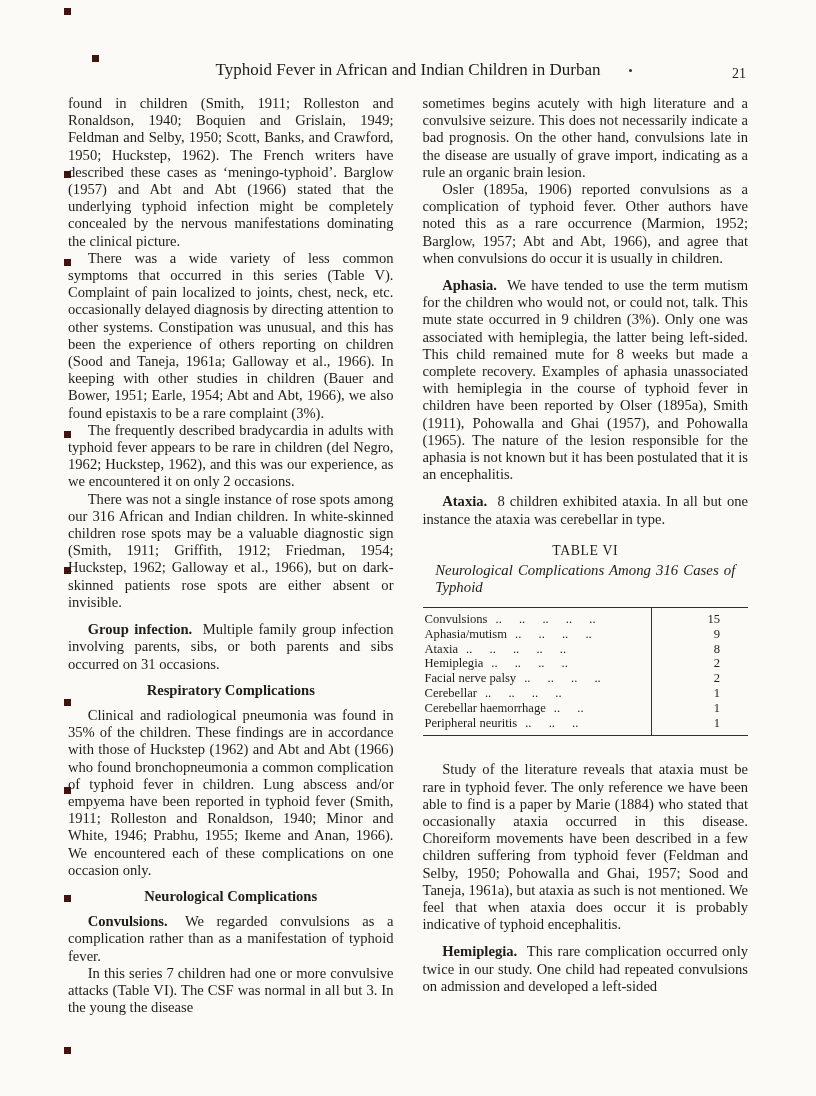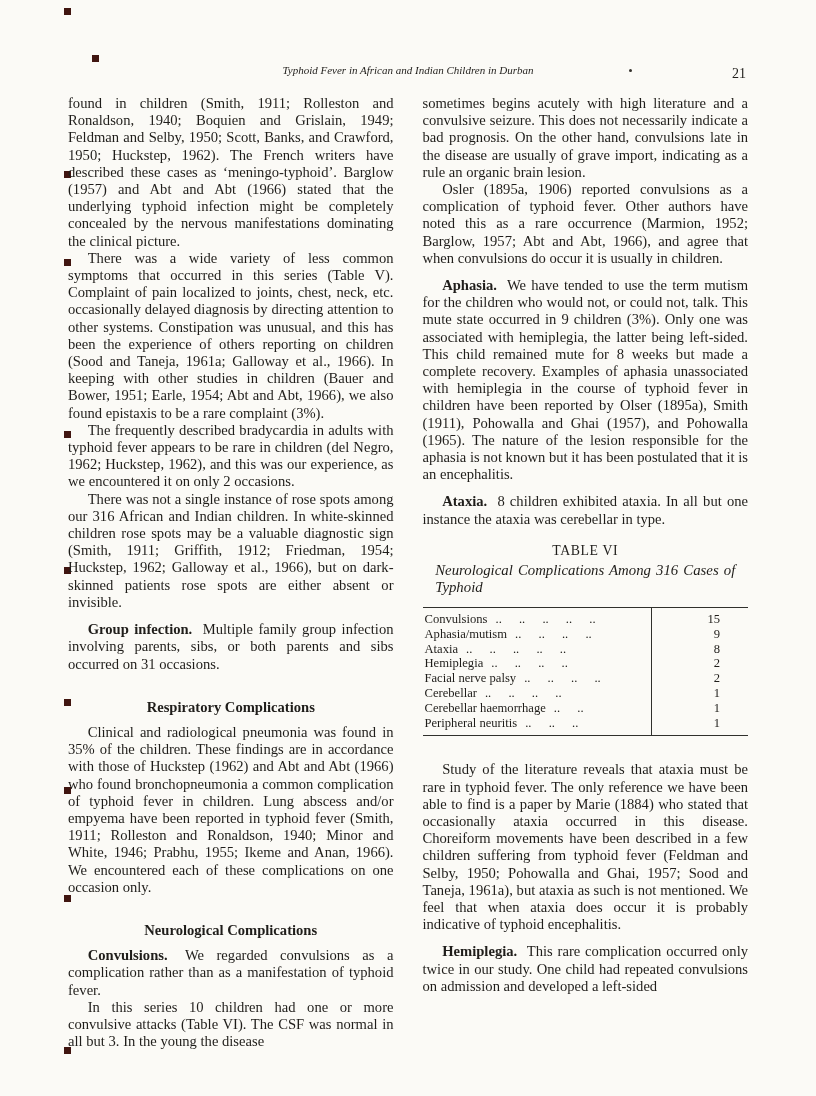--- a/index.html
+++ b/index.html
@@ -7,35 +7,35 @@
   body {
     position:relative;
     overflow:hidden;
     background:var(--paper, #fbfaf6);
     color:var(--ink, #1f1d1a);
     font-family:"Liberation Serif", serif;
   }
   .page { position:absolute; inset:0; padding:60px 68px 0 68px; }
 
   .header { position:relative; text-align:center; margin-bottom:13px; height:22px; }
-  .header .title { font-style:italic; font-size:11px; }
+  .header .title { font-size:17px; }
   .header .pageno { position:absolute; right:2px; top:6px; font-size:14px; }
   .speck { position:absolute; left:561px; top:9px; width:3px; height:3px; background:#33302b; border-radius:50%; }
 
   .cols { display:flex; gap:29px; }
   .col { width:333px; font-size:14.6px; line-height:17.2px; text-align:justify; }
 
   p { text-indent:1.35em; }
   p.noindent { text-indent:0; }
   p.space-above { margin-top:10px; }
   .lead { font-weight:bold; margin-right:5px; }
 
   h3 {
     font-size:14.6px; font-weight:bold; text-align:center;
-    margin:26px 0 8px 0; text-indent:0;
+    margin:9px 0 8px 0; text-indent:0;
   }
 
   .tbl-caption { text-align:center; font-size:13.8px; letter-spacing:0.6px; margin-top:14px; text-indent:0; }
   .tbl-title {
     font-style:italic; font-size:14.8px; line-height:17px;
     width:300px; margin:3px auto 11px auto; text-indent:0;
   }
   .tv-table {
     position:relative;
     border-top:1px solid #30302c;
@@ -85,21 +85,21 @@
         <b class="lead">Group infection.</b>
         <span>Multiple family group infection involving parents, sibs, or both parents and sibs occurred on 31 occasions.</span>
       </p>
       <h3>Respiratory Complications</h3>
       <p>Clinical and radiological pneumonia was found in 35% of the children. These findings are in accordance with those of Huckstep (1962) and Abt and Abt (1966) who found bronchopneumonia a common complication of typhoid fever in children. Lung abscess and/or empyema have been reported in typhoid fever (Smith, 1911; Rolleston and Ronaldson, 1940; Minor and White, 1946; Prabhu, 1955; Ikeme and Anan, 1966). We encountered each of these complications on one occasion only.</p>
       <h3>Neurological Complications</h3>
       <p>
         <b class="lead">Convulsions.</b>
         <span>We regarded convulsions as a complication rather than as a manifestation of typhoid fever.</span>
       </p>
-      <p>In this series 10 children had one or more convulsive attacks (Table VI). The CSF was normal in all but 3. In the young the disease</p>
+      <p>In this series 7 children had one or more convulsive attacks (Table VI). The CSF was normal in all but 3. In the young the disease</p>
     </div>
 
     <div class="col">
       <p class="noindent">sometimes begins acutely with high literature and a convulsive seizure. This does not necessarily indicate a bad prognosis. On the other hand, convulsions late in the disease are usually of grave import, indicating as a rule an organic brain lesion.</p>
       <p>Osler (1895a, 1906) reported convulsions as a complication of typhoid fever. Other authors have noted this as a rare occurrence (Marmion, 1952; Barglow, 1957; Abt and Abt, 1966), and agree that when convulsions do occur it is usually in children.</p>
       <p class="space-above">
         <b class="lead">Aphasia.</b>
         <span>We have tended to use the term mutism for the children who would not, or could not, talk. This mute state occurred in 9 children (3%). Only one was associated with hemiplegia, the latter being left-sided. This child remained mute for 8 weeks but made a complete recovery. Examples of aphasia unassociated with hemiplegia in the course of typhoid fever in children have been reported by Olser (1895a), Smith (1911), Pohowalla and Ghai (1957), and Pohowalla (1965). The nature of the lesion responsible for the aphasia is not known but it has been postulated that it is an encephalitis.</span>
       </p>
       <p class="space-above">

